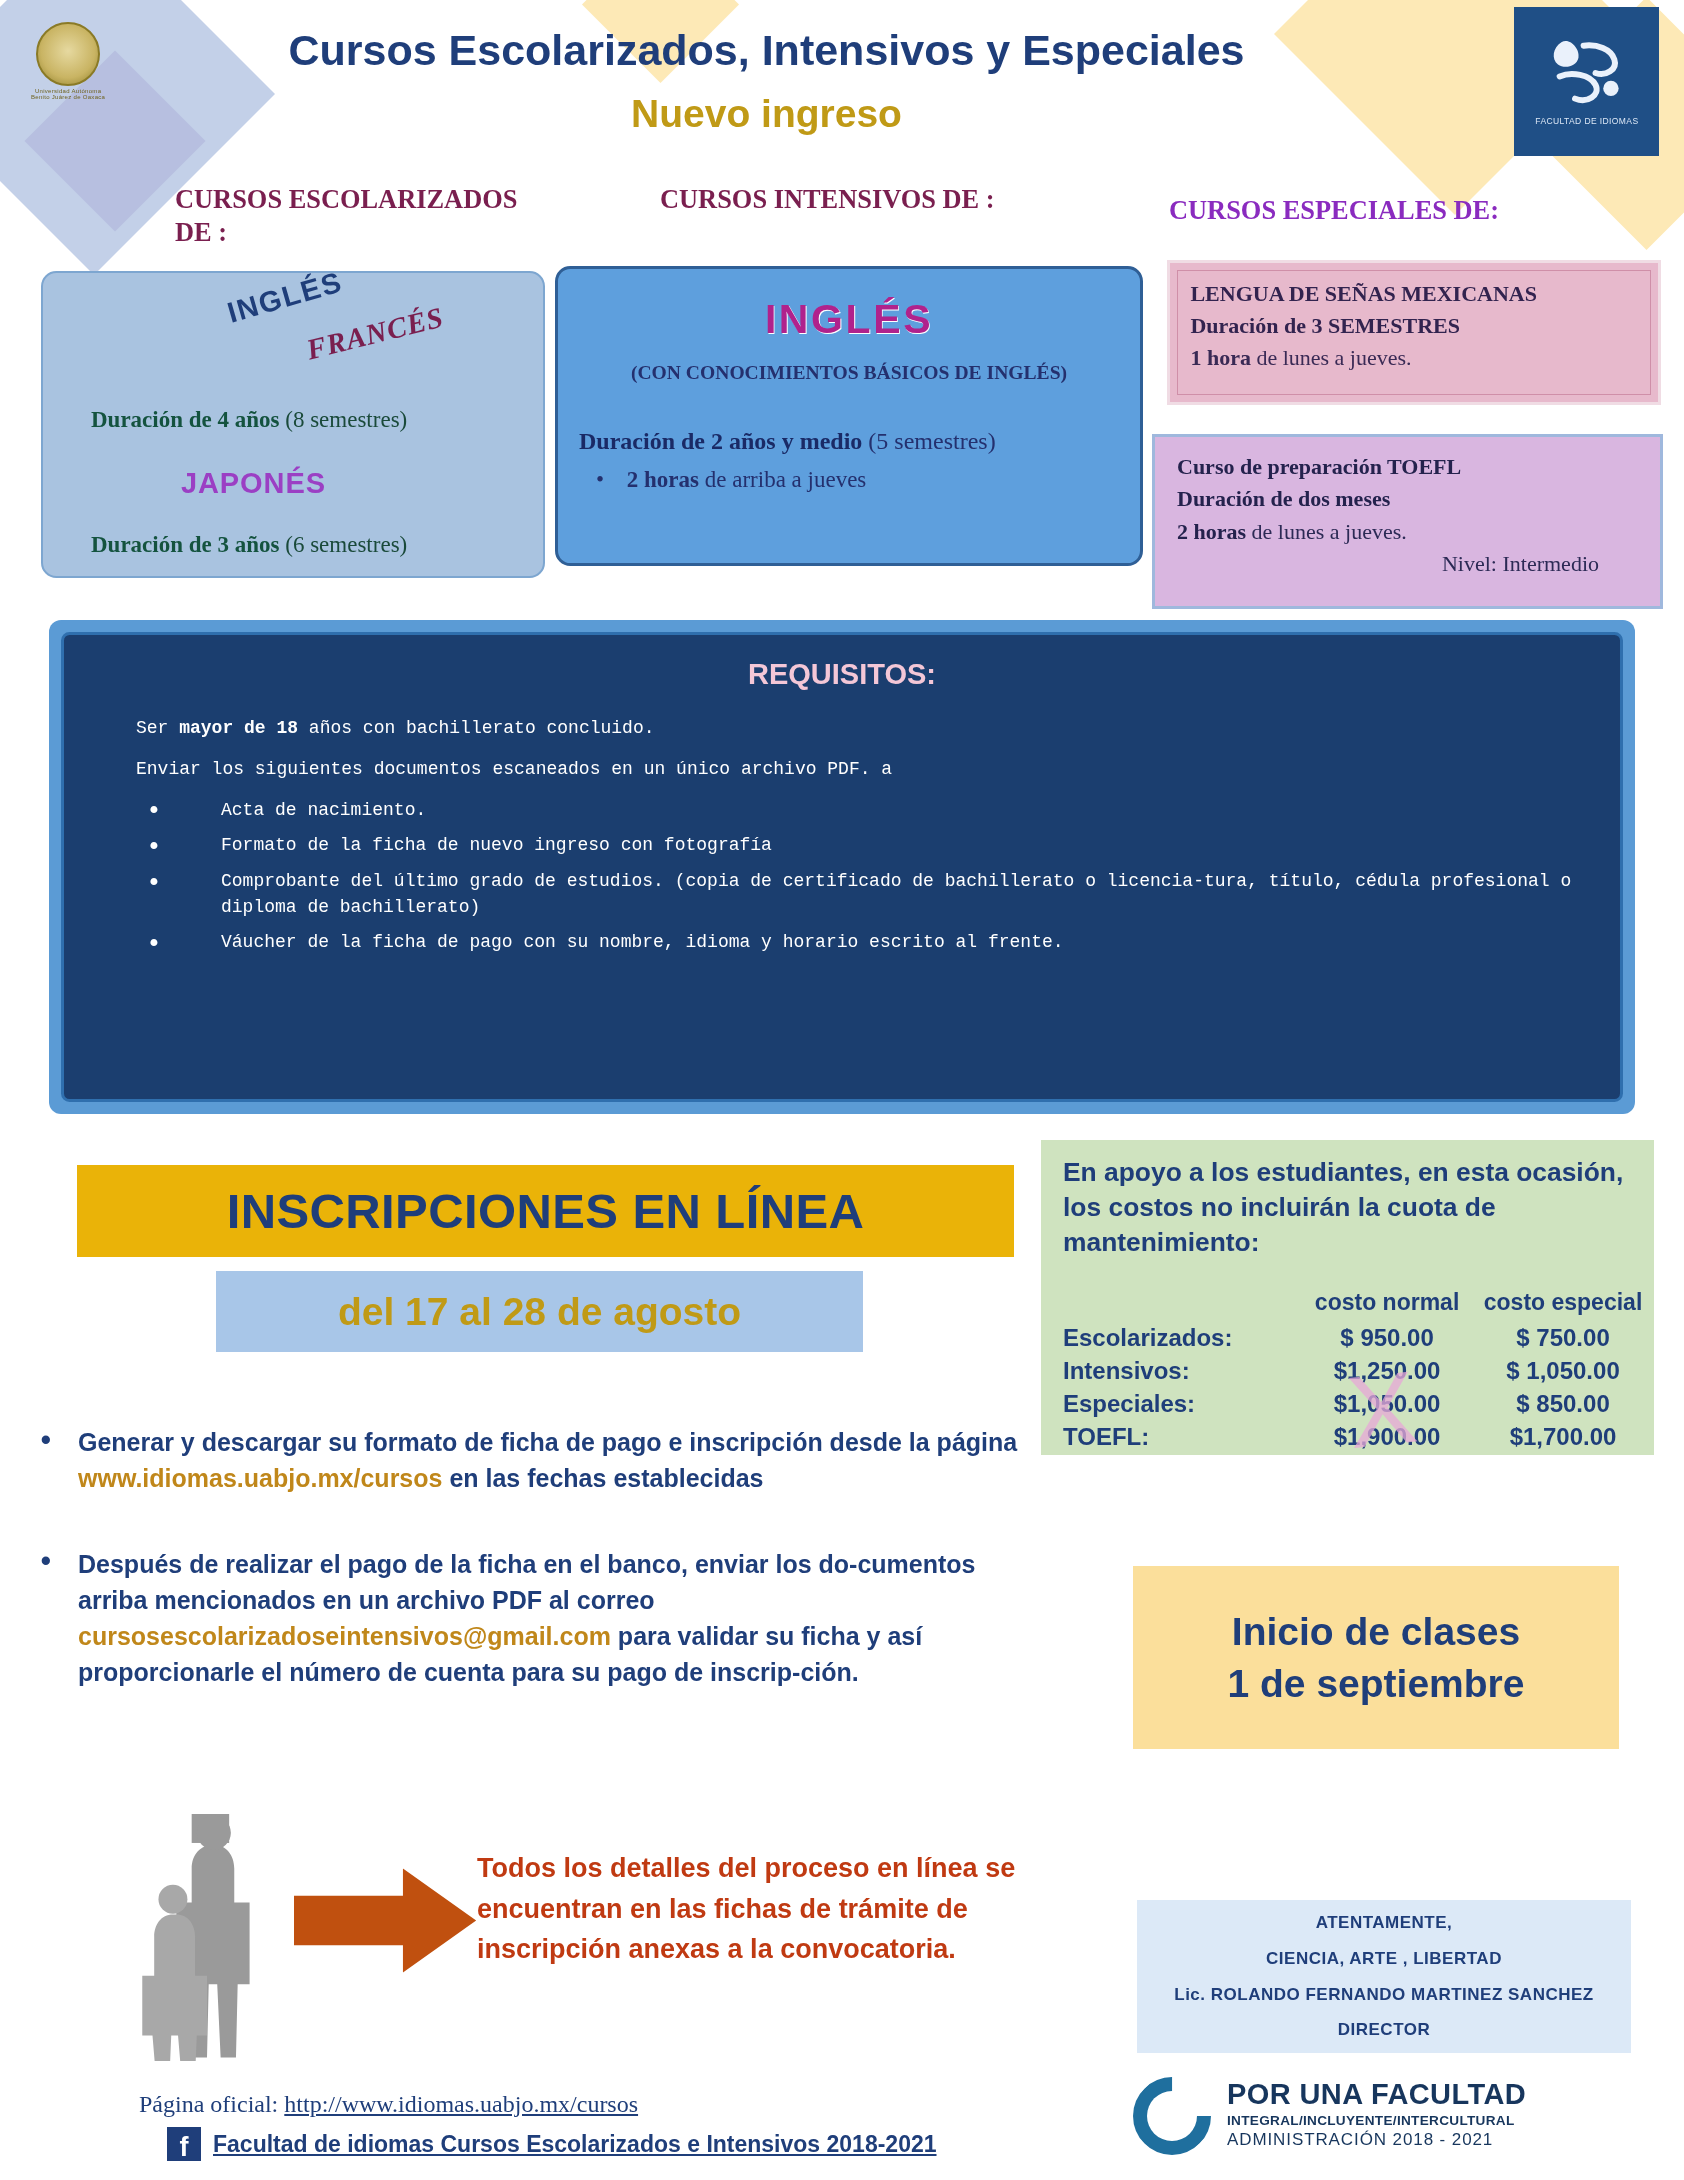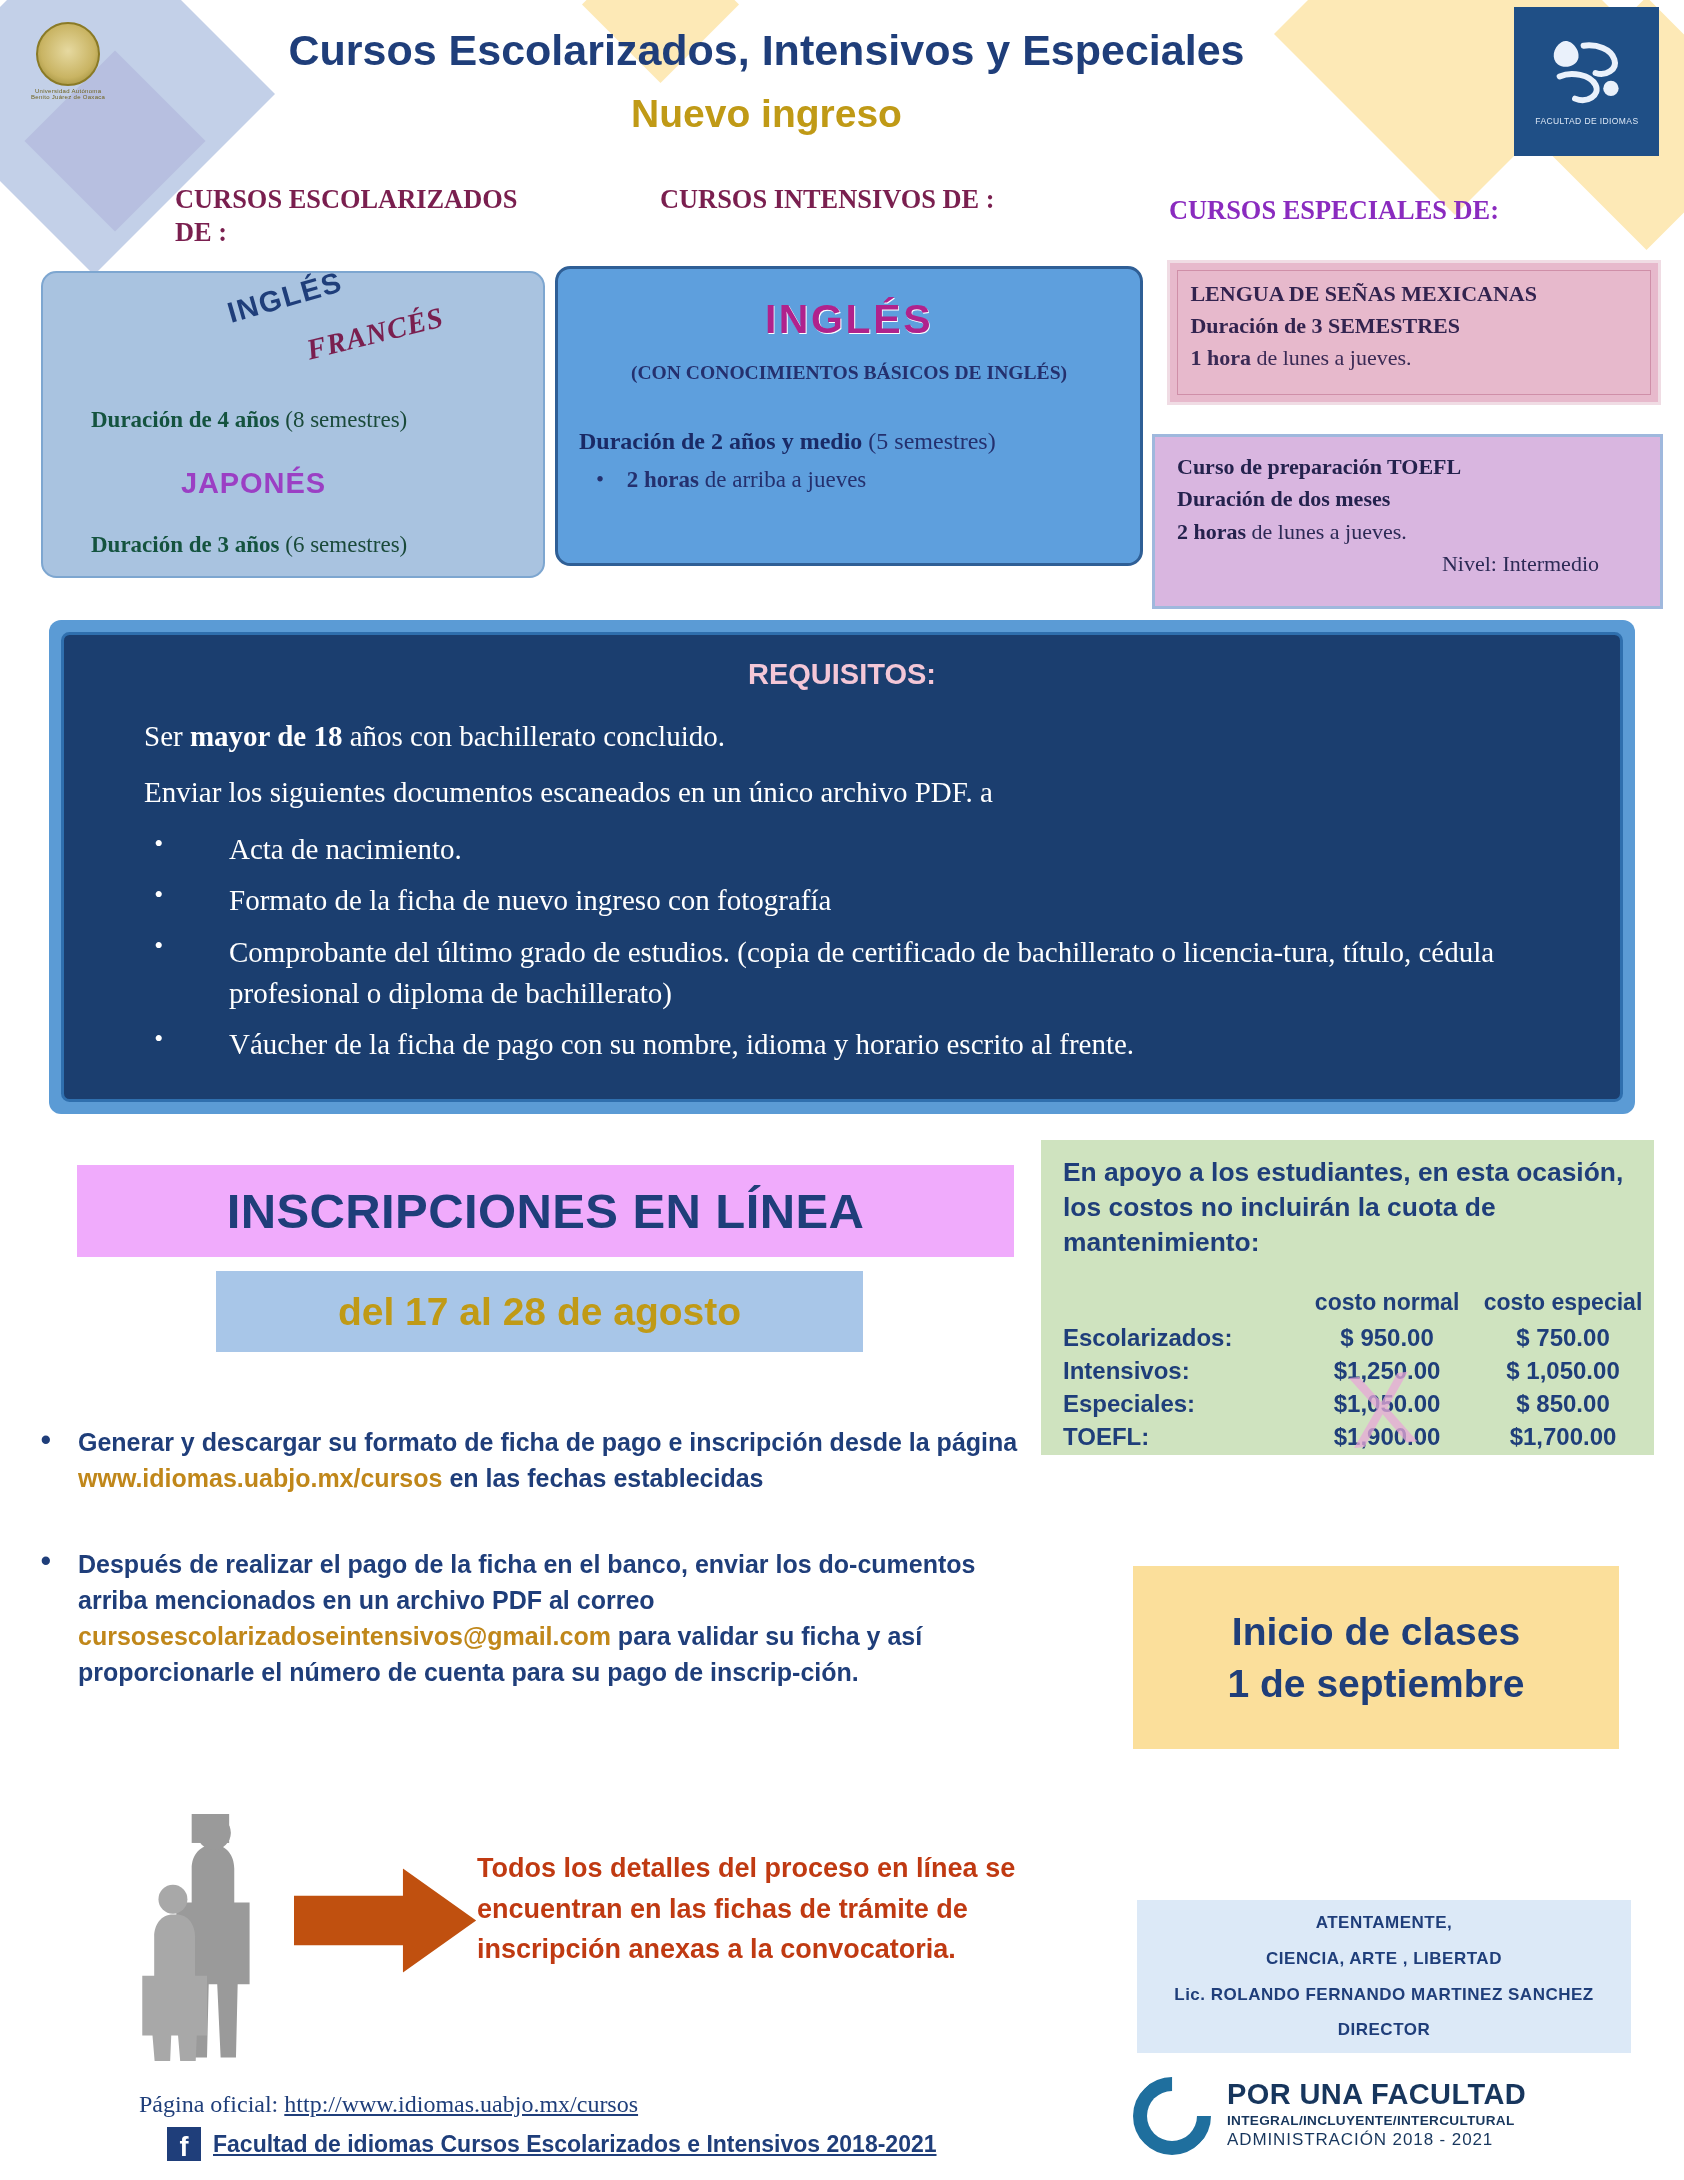--- a/index.html
+++ b/index.html
@@ -218,38 +218,38 @@
     background: #1b3e6f; border: 3.4px solid #2f6fae; border-radius: 8.5px;
     box-sizing: border-box;
   }
   .req-title {
     position: absolute; left: 61px; top: 658px; width: 1562px;
     text-align: center;
     font-family: "Liberation Sans", sans-serif;
     font-weight: bold; font-size: 29px; color: #f4c7d7;
   }
   .req-body {
-    position: absolute; left: 144px; top: 716px; width: 1448px;
-    font-family: Liberation Serif, serif;
-    font-size: 29px; color: #ffffff; line-height: 1.42;
+    position: absolute; left: 136px; top: 716px; width: 1448px;
+    font-family: Liberation Mono, monospace;
+    font-size: 18px; color: #ffffff; line-height: 1.42;
   }
   .req-body p { margin: 0 0 15.3px 0; }
   .req-list { list-style: none; margin: 0; padding: 0; }
   .req-list li {
     position: relative; padding-left: 85px; margin-bottom: 10.2px;
   }
   .req-list li::before {
     content: "•"; position: absolute; left: 10.2px; top: -3.4px;
     font-size: 25.6px; color: #ffffff;
   }
 
   
   .insc-banner {
     position: absolute; left: 77px; top: 1165px; width: 937px; height: 92px;
-    background: #f0abfc;
+    background: #eab308;
     display: flex; align-items: center; justify-content: center;
   }
   .insc-banner span {
     font-family: "Liberation Sans", sans-serif;
     font-weight: bold; font-size: 49px; color: #1f3e7a;
     letter-spacing: 0.4px;
   }
   .insc-dates {
     position: absolute; left: 216px; top: 1271px; width: 647px; height: 81px;
     background: #a8c6e8;

